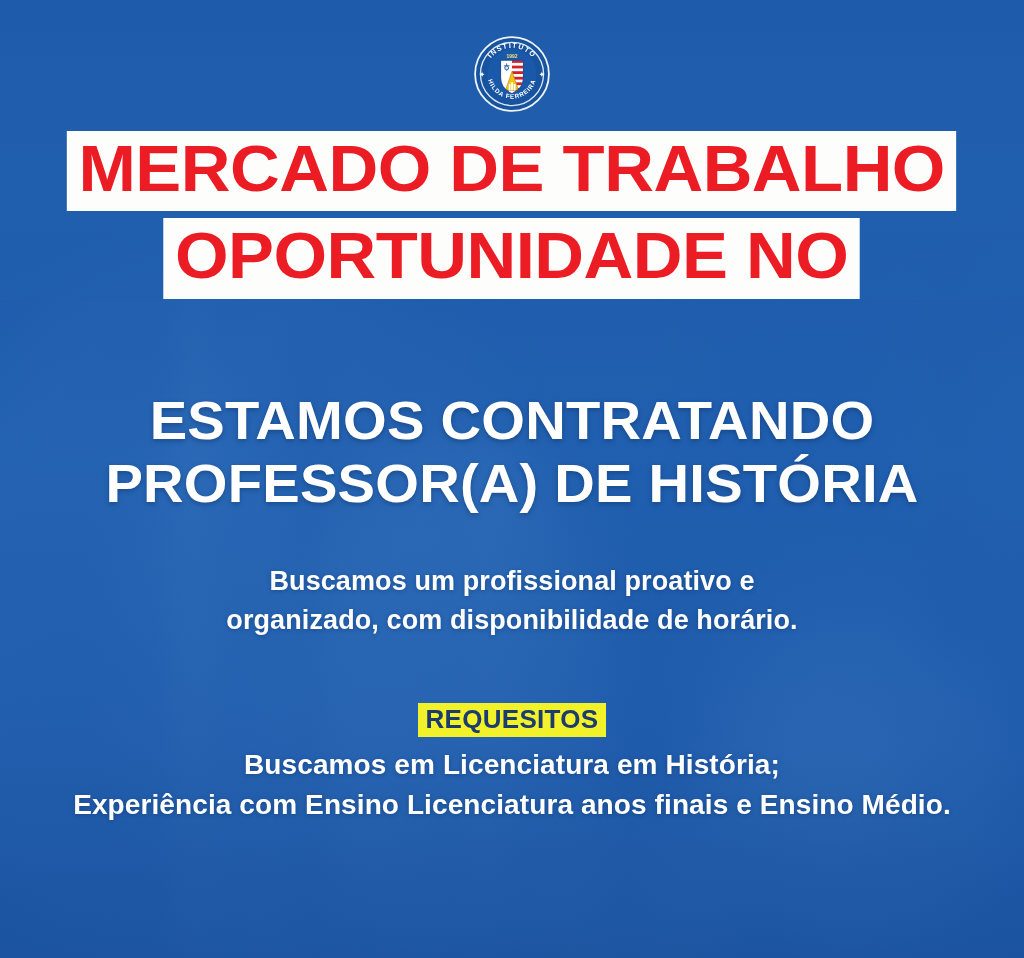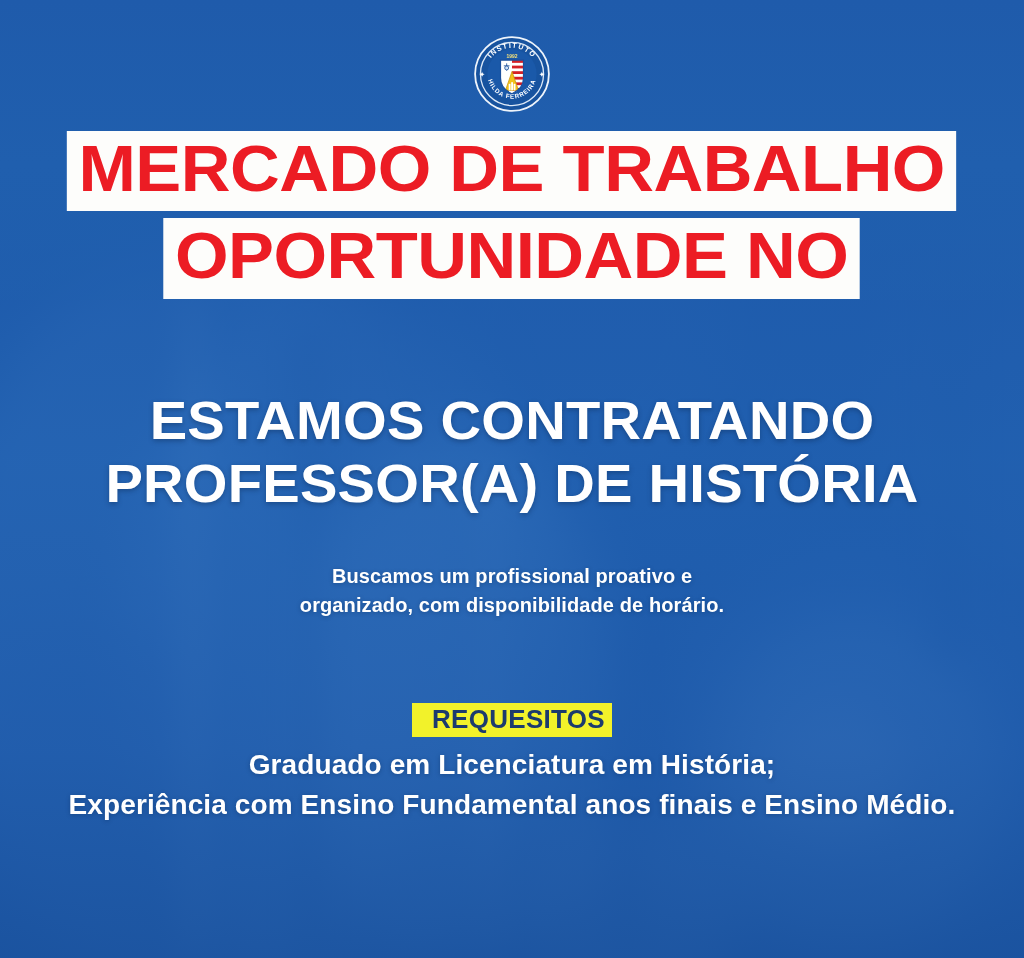--- a/index.html
+++ b/index.html
@@ -132,21 +132,21 @@
     position:absolute;
     left:0; top:562px;
     width:100%;
     z-index:5;
     text-align:center;
     color:#ffffff;
   }
   .desc-line {
     display:block;
     font-weight:bold;
-    font-size:20px;
+    font-size:27px;
     line-height:1.44;
     letter-spacing:.1px;
     white-space:nowrap;
     text-shadow:0 1px 4px rgba(9,38,78,.35);
   }
 
   
   .requirements {
     position:absolute;
     left:0; top:703px;
@@ -155,21 +155,21 @@
     text-align:center;
   }
   .req-title {
     display:inline-block;
     background:#f2f22a;
     color:#1c3b6e;
     font-weight:bold;
     font-size:26px;
     line-height:1.08;
     letter-spacing:.3px;
-    padding:2px 7px 4px 20px;
+    padding:2px 7px 4px 7px;
     white-space:nowrap;
   }
   .req-list { margin-top:8px; }
   .req-line {
     display:block;
     color:#ffffff;
     font-weight:bold;
     font-size:28px;
     line-height:1.42;
     letter-spacing:.1px;
@@ -272,18 +272,18 @@
   </div>
 
   <div class="description">
     <span class="desc-line">Buscamos um profissional proativo e</span>
     <span class="desc-line">organizado, com disponibilidade de horário.</span>
   </div>
 
   <div class="requirements">
     <span class="req-title">REQUESITOS</span>
     <div class="req-list">
-      <span class="req-line">Graduado em Licenciatura em História;</span>
-      <span class="req-line">Experiência com Ensino Fundamental anos finais e Ensino Médio.</span>
+      <span class="req-line">Buscamos em Licenciatura em História;</span>
+      <span class="req-line">Experiência com Ensino Licenciatura anos finais e Ensino Médio.</span>
     </div>
   </div>
 
 </div>
 
 </body></html>

